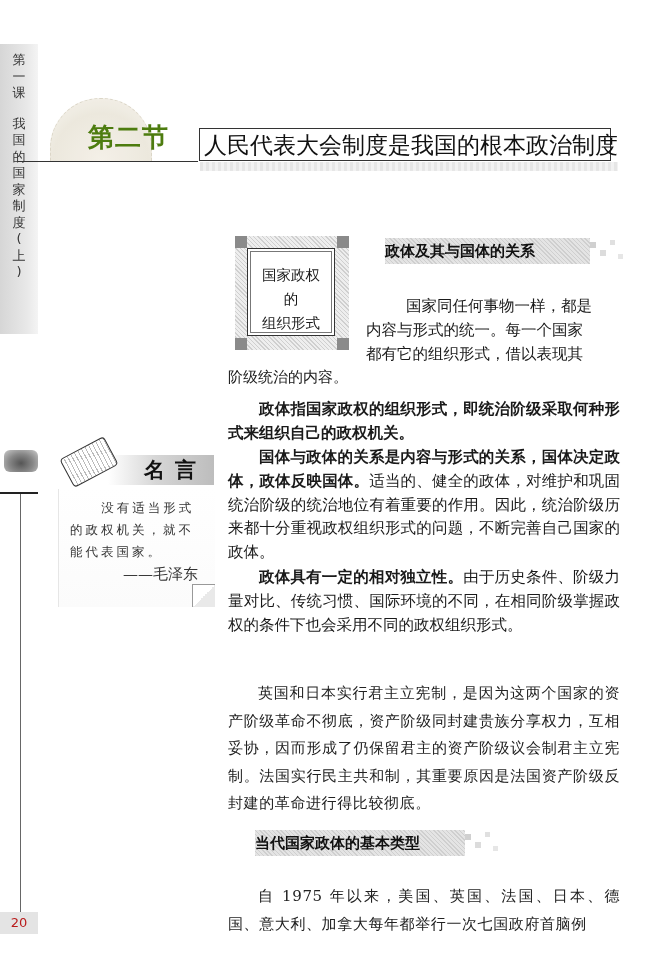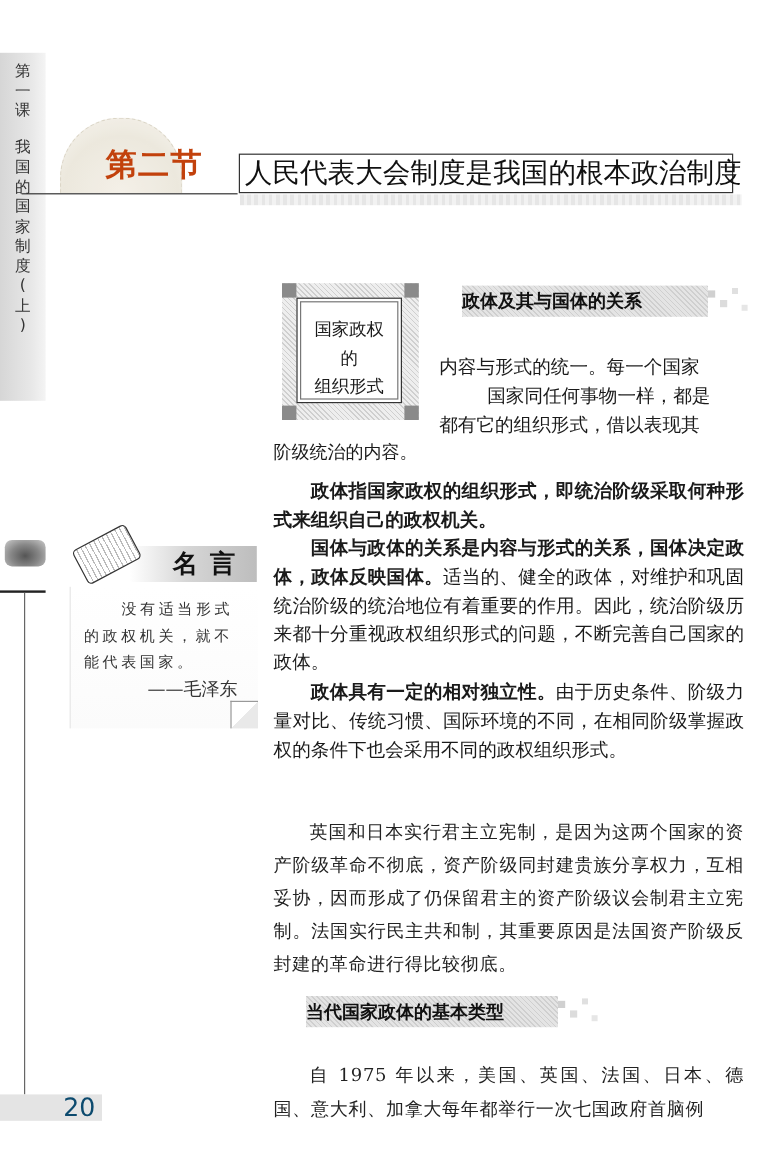--- a/index.html
+++ b/index.html
@@ -12,21 +12,21 @@
      background:linear-gradient(90deg,#d6d6d6,#e8e8e8 70%,#f4f4f4); }
   .side-text { left:8px; top:52px; width:22px; font-family:"DejaVu Sans","Liberation Sans",sans-serif;
      font-size:13px; line-height:16.5px; color:#333; text-align:center; }
   .side-text span { display:block; }
   .side-gap { height:14px; }
 
   
   .emblem { left:50px; top:98px; width:100px; height:62px; border-radius:50px 50px 0 0;
      background:radial-gradient(circle at 50% 100%, #f3efe6 0%, #ebe6da 60%, #f7f5ef 100%);
      border:1px dashed #d8d2c2; border-bottom:none; opacity:.9; }
-  .sec-no { left:88px; top:120px; font-size:26px; font-weight:bold; letter-spacing:1px; color:#c2410c; }
+  .sec-no { left:88px; top:120px; font-size:26px; font-weight:bold; letter-spacing:1px; color:#4d7c0f; }
   .header-line { left:18px; top:161px; width:180px; height:1px; background:#333; }
   .title-box { left:199px; top:128px; width:412px; height:33px; border:1px solid #333; background:#fff;
      font-family:"DejaVu Sans","Liberation Sans",sans-serif; font-size:23px; line-height:33px;
      padding-left:4px; box-sizing:border-box; color:#111; white-space:nowrap; }
   .title-shadow { left:200px; top:162px; width:418px; height:9px;
      background:repeating-linear-gradient(90deg,#e6e6e6 0 3px,#f2f2f2 3px 6px); }
 
   
   .banner { height:26px; background:repeating-linear-gradient(45deg,#cfcfcf 0 1px,#e4e4e4 1px 3px);
      font-size:15px; font-weight:bold; line-height:26px; color:#111; box-sizing:border-box; }
@@ -70,21 +70,21 @@
      background:linear-gradient(135deg,#fff 50%,#e9e9e9 50%); border-left:1px solid #999; border-top:1px solid #999; }
   .newspaper { left:64px; top:446px; width:48px; height:30px; transform:rotate(-28deg);
      border:1.5px solid #333; border-radius:4px; background:repeating-linear-gradient(90deg,#fff 0 3px,#bbb 3px 4px); }
 
   
   .car { left:4px; top:450px; width:34px; height:22px; border-radius:6px;
      background:radial-gradient(ellipse at 50% 60%,#555 0%,#888 50%,#ccc 100%); }
   .car-line { left:0; top:492px; width:38px; height:1.5px; background:#222; }
   .v-line { left:20px; top:494px; width:1px; height:418px; background:#666; }
   .page-tab { left:0; top:912px; width:38px; height:22px; background:#e4e4e4;
-     font-family:"DejaVu Sans","Liberation Sans",sans-serif; font-size:21px; line-height:22px; text-align:center; color:#0c4a6e;padding-left:47px; }
+     font-family:"DejaVu Sans","Liberation Sans",sans-serif; font-size:13px; line-height:22px; text-align:center; color:#b91c1c; }
 </style>
 </head>
 <body>
 
 <div class="abs side-strip"></div>
 <div class="abs side-text">
   <span>第</span>
   <span>一</span>
   <span>课</span>
   <div class="side-gap"></div>
@@ -117,22 +117,22 @@
   <div class="frame-corner" style="left:0;bottom:0;"></div>
   <div class="frame-corner" style="right:0;bottom:0;"></div>
   <div class="frame-inner">
     <div>国家政权</div>
     <div>的</div>
     <div>组织形式</div>
   </div>
 </div>
 
 <div class="abs" style="left:366px; top:295px; width:254px; font-size:15.5px; line-height:23.8px;">
+  <div style="padding-left:40px;">国家同任何事物一样，都是</div>
   <div>内容与形式的统一。每一个国家</div>
-  <div style="padding-left:40px;">国家同任何事物一样，都是</div>
   <div>都有它的组织形式，借以表现其</div>
 </div>
 <div class="abs" style="left:228px; top:366px; font-size:15px; line-height:23.8px;">阶级统治的内容。</div>
 
 <div class="abs p sans b ind" style="top:398px;">政体指国家政权的组织形式，即统治阶级采取何种形式来组织自己的政权机关。</div>
 
 <div class="abs p sans ind" style="top:446px;"><span class="b">国体与政体的关系是内容与形式的关系，国体决定政体，政体反映国体。</span><span>适当的、健全的政体，对维护和巩固统治阶级的统治地位有着重要的作用。因此，统治阶级历来都十分重视政权组织形式的问题，不断完善自己国家的政体。</span></div>
 
 <div class="abs p sans ind" style="top:566px;"><span class="b">政体具有一定的相对独立性。</span><span>由于历史条件、阶级力量对比、传统习惯、国际环境的不同，在相同阶级掌握政权的条件下也会采用不同的政权组织形式。</span></div>
 

